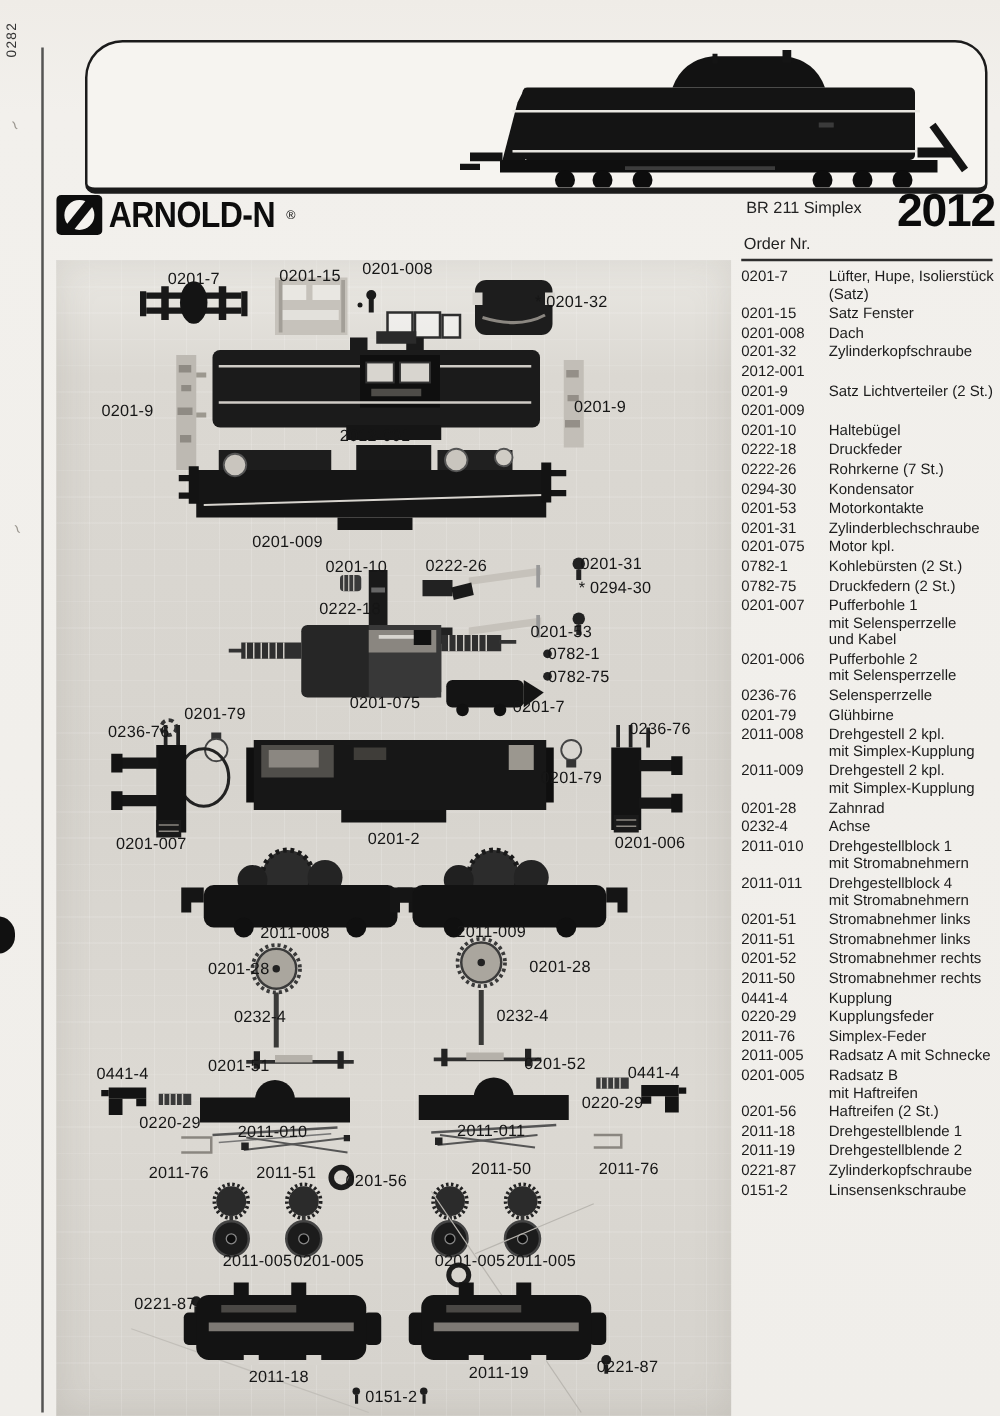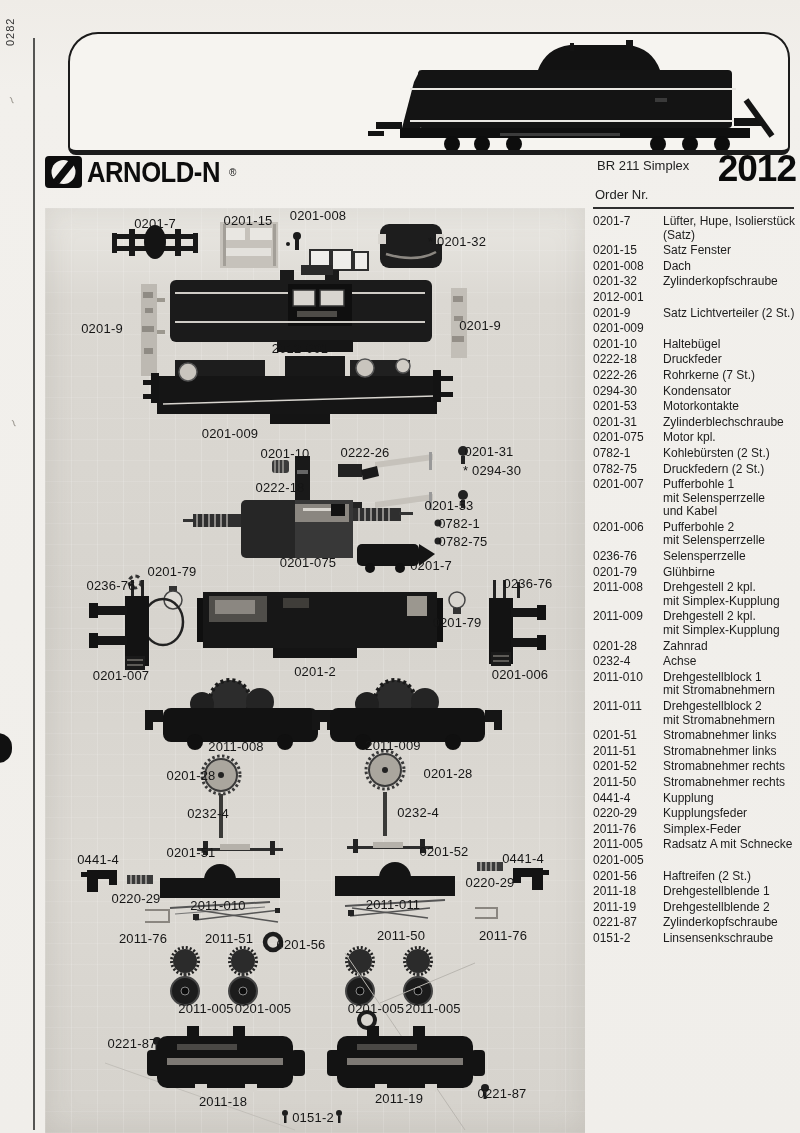--- a/index.html
+++ b/index.html
@@ -194,21 +194,21 @@
       <span class="nr">0232-4</span>
       <span class="nm">Achse</span>
     </div>
     <div class="parts-row">
       <span class="nr">2011-010</span>
       <span class="nm">Drehgestellblock 1
 mit Stromabnehmern</span>
     </div>
     <div class="parts-row">
       <span class="nr">2011-011</span>
-      <span class="nm">Drehgestellblock 2
+      <span class="nm">Drehgestellblock 4
 mit Stromabnehmern</span>
     </div>
     <div class="parts-row">
       <span class="nr">0201-51</span>
       <span class="nm">Stromabnehmer links</span>
     </div>
     <div class="parts-row">
       <span class="nr">2011-51</span>
       <span class="nm">Stromabnehmer links</span>
     </div>
@@ -231,20 +231,22 @@
     <div class="parts-row">
       <span class="nr">2011-76</span>
       <span class="nm">Simplex-Feder</span>
     </div>
     <div class="parts-row">
       <span class="nr">2011-005</span>
       <span class="nm">Radsatz A mit Schnecke</span>
     </div>
     <div class="parts-row">
       <span class="nr">0201-005</span>
+      <span class="nm">Radsatz B
+mit Haftreifen</span>
     </div>
     <div class="parts-row">
       <span class="nr">0201-56</span>
       <span class="nm">Haftreifen (2 St.)</span>
     </div>
     <div class="parts-row">
       <span class="nr">2011-18</span>
       <span class="nm">Drehgestellblende 1</span>
     </div>
     <div class="parts-row">

